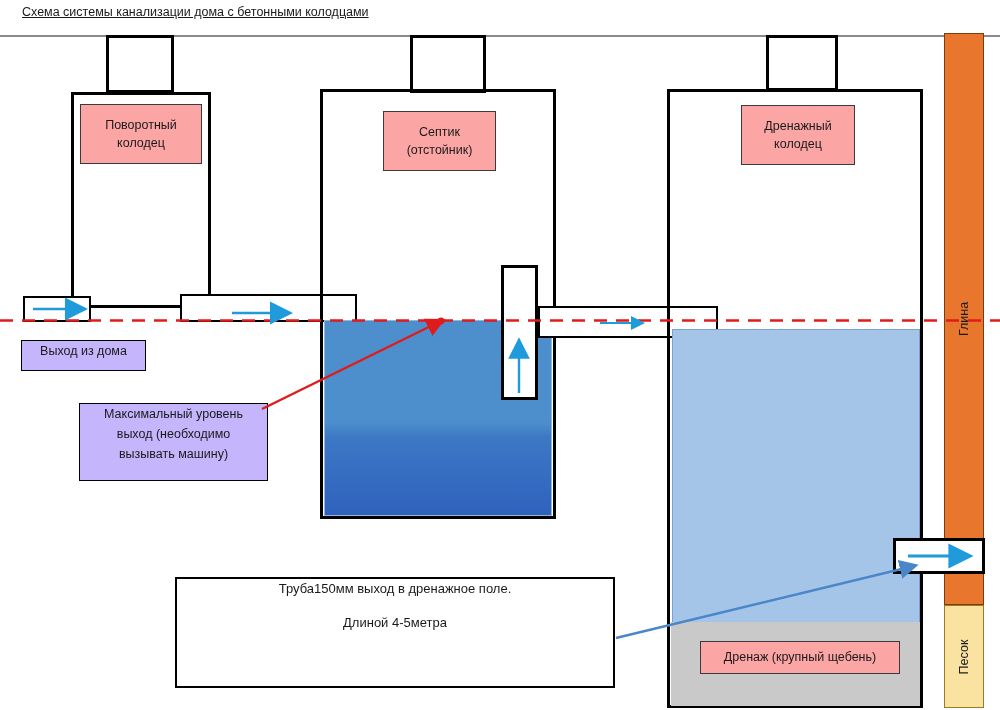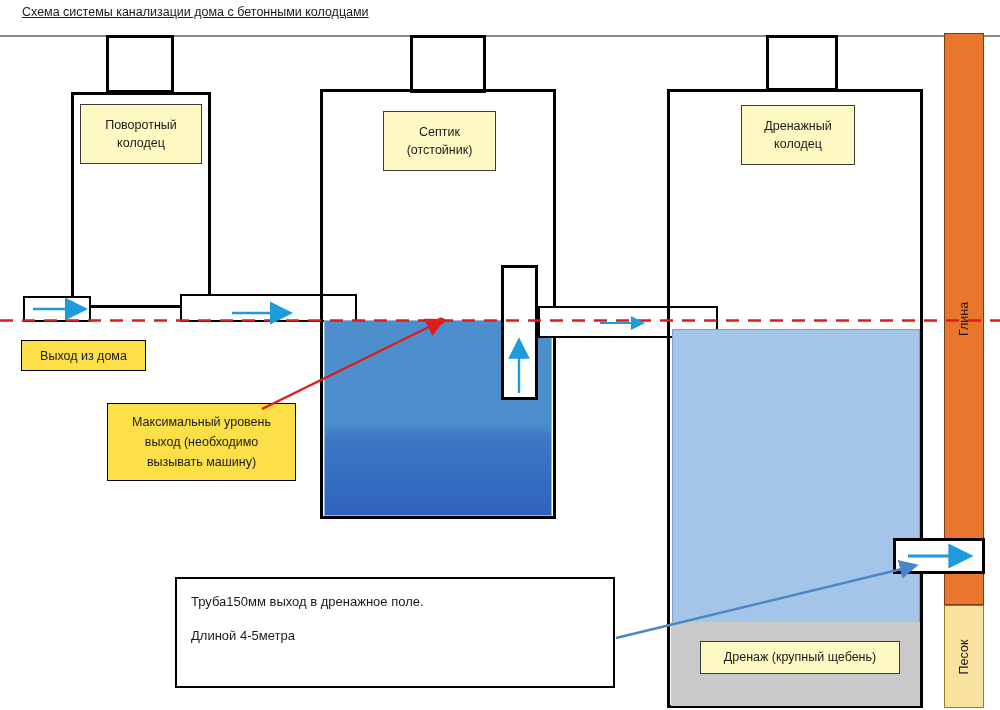--- a/index.html
+++ b/index.html
@@ -11,26 +11,26 @@
   
   #title{left:22px;top:5px;font-size:12.5px;color:#1a1a1a;white-space:nowrap;text-decoration:underline;}
 
   
   .ground{background:#8a8a8a;height:1.5px;}
 
   
   .wellbox{border:3.2px solid #000;background:transparent;}
   .riser{border:3px solid #000;background:#fff;}
   .pipe{border:2.6px solid #000;background:#fff;}
-  .labelbox{border:1.3px solid #3a3a3a;background:#fef9c3;display:flex;align-items:center;
+  .labelbox{border:1.3px solid #3a3a3a;background:#fca5a5;display:flex;align-items:center;
             justify-content:center;text-align:center;font-size:12.5px;color:#1a1a1a;line-height:1.45;}
-  .calloutbox{border:1.8px solid #000;background:#fde047;display:flex;align-items:center;
+  .calloutbox{border:1.8px solid #000;background:#c4b5fd;display:flex;align-items:flex-start;
             justify-content:center;text-align:center;font-size:12.5px;color:#1a1a1a;line-height:1.6;}
-  .bigcallout{border:2px solid #000;background:#fff;font-size:13px;
-            color:#1a1a1a;line-height:1.55;padding:13px 14px;}
+  .bigcallout{border:2px solid #000;background:#fff;text-align:center;font-size:13px;
+            color:#1a1a1a;line-height:1.55;padding:0 14px;}
   .bigcallout p{margin:0 0 14px 0;}
   .bigcallout p:last-child{margin-bottom:8px;}
 
   
   .water-septic{background:linear-gradient(to bottom,#4d8fcc 0%,#4d8fcc 52%,#3c78c4 60%,#2f62bd 100%);
                 border:1px solid #8fb6dd;}
   .water-drain{background:#a5c5e8;border:1px solid #7ba3d0;}
   .gravel{background:#c9c9c9;}
   .clay{background:#e8762c;border:1px solid #7b3c12;}
   .sand{background:#fae3a0;border:1px solid #9a7b20;}
@@ -100,21 +100,21 @@
   <div class="abs labelbox" style="left:700px;top:641px;width:200px;height:33px;">
     <span>Дренаж (крупный щебень)</span>
   </div>
 
   <div class="abs" style="left:893px;top:538px;width:92px;height:36px;border:3px solid #000;background:#fff;"></div>
 
   <div class="abs calloutbox" style="left:21px;top:340px;width:125px;height:31px;">
     <span>Выход из дома</span>
   </div>
 
-  <div class="abs calloutbox" style="left:79px;top:403px;width:189px;height:78px;margin-left:28px;">
+  <div class="abs calloutbox" style="left:79px;top:403px;width:189px;height:78px;">
     <div>
       <div>Максимальный уровень</div>
       <div>выход (необходимо</div>
       <div>вызывать машину)</div>
     </div>
   </div>
 
   <div class="abs bigcallout" style="left:175px;top:577px;width:440px;height:111px;">
     <p>Труба150мм выход в дренажное поле.</p>
     <p>Длиной 4-5метра</p>

